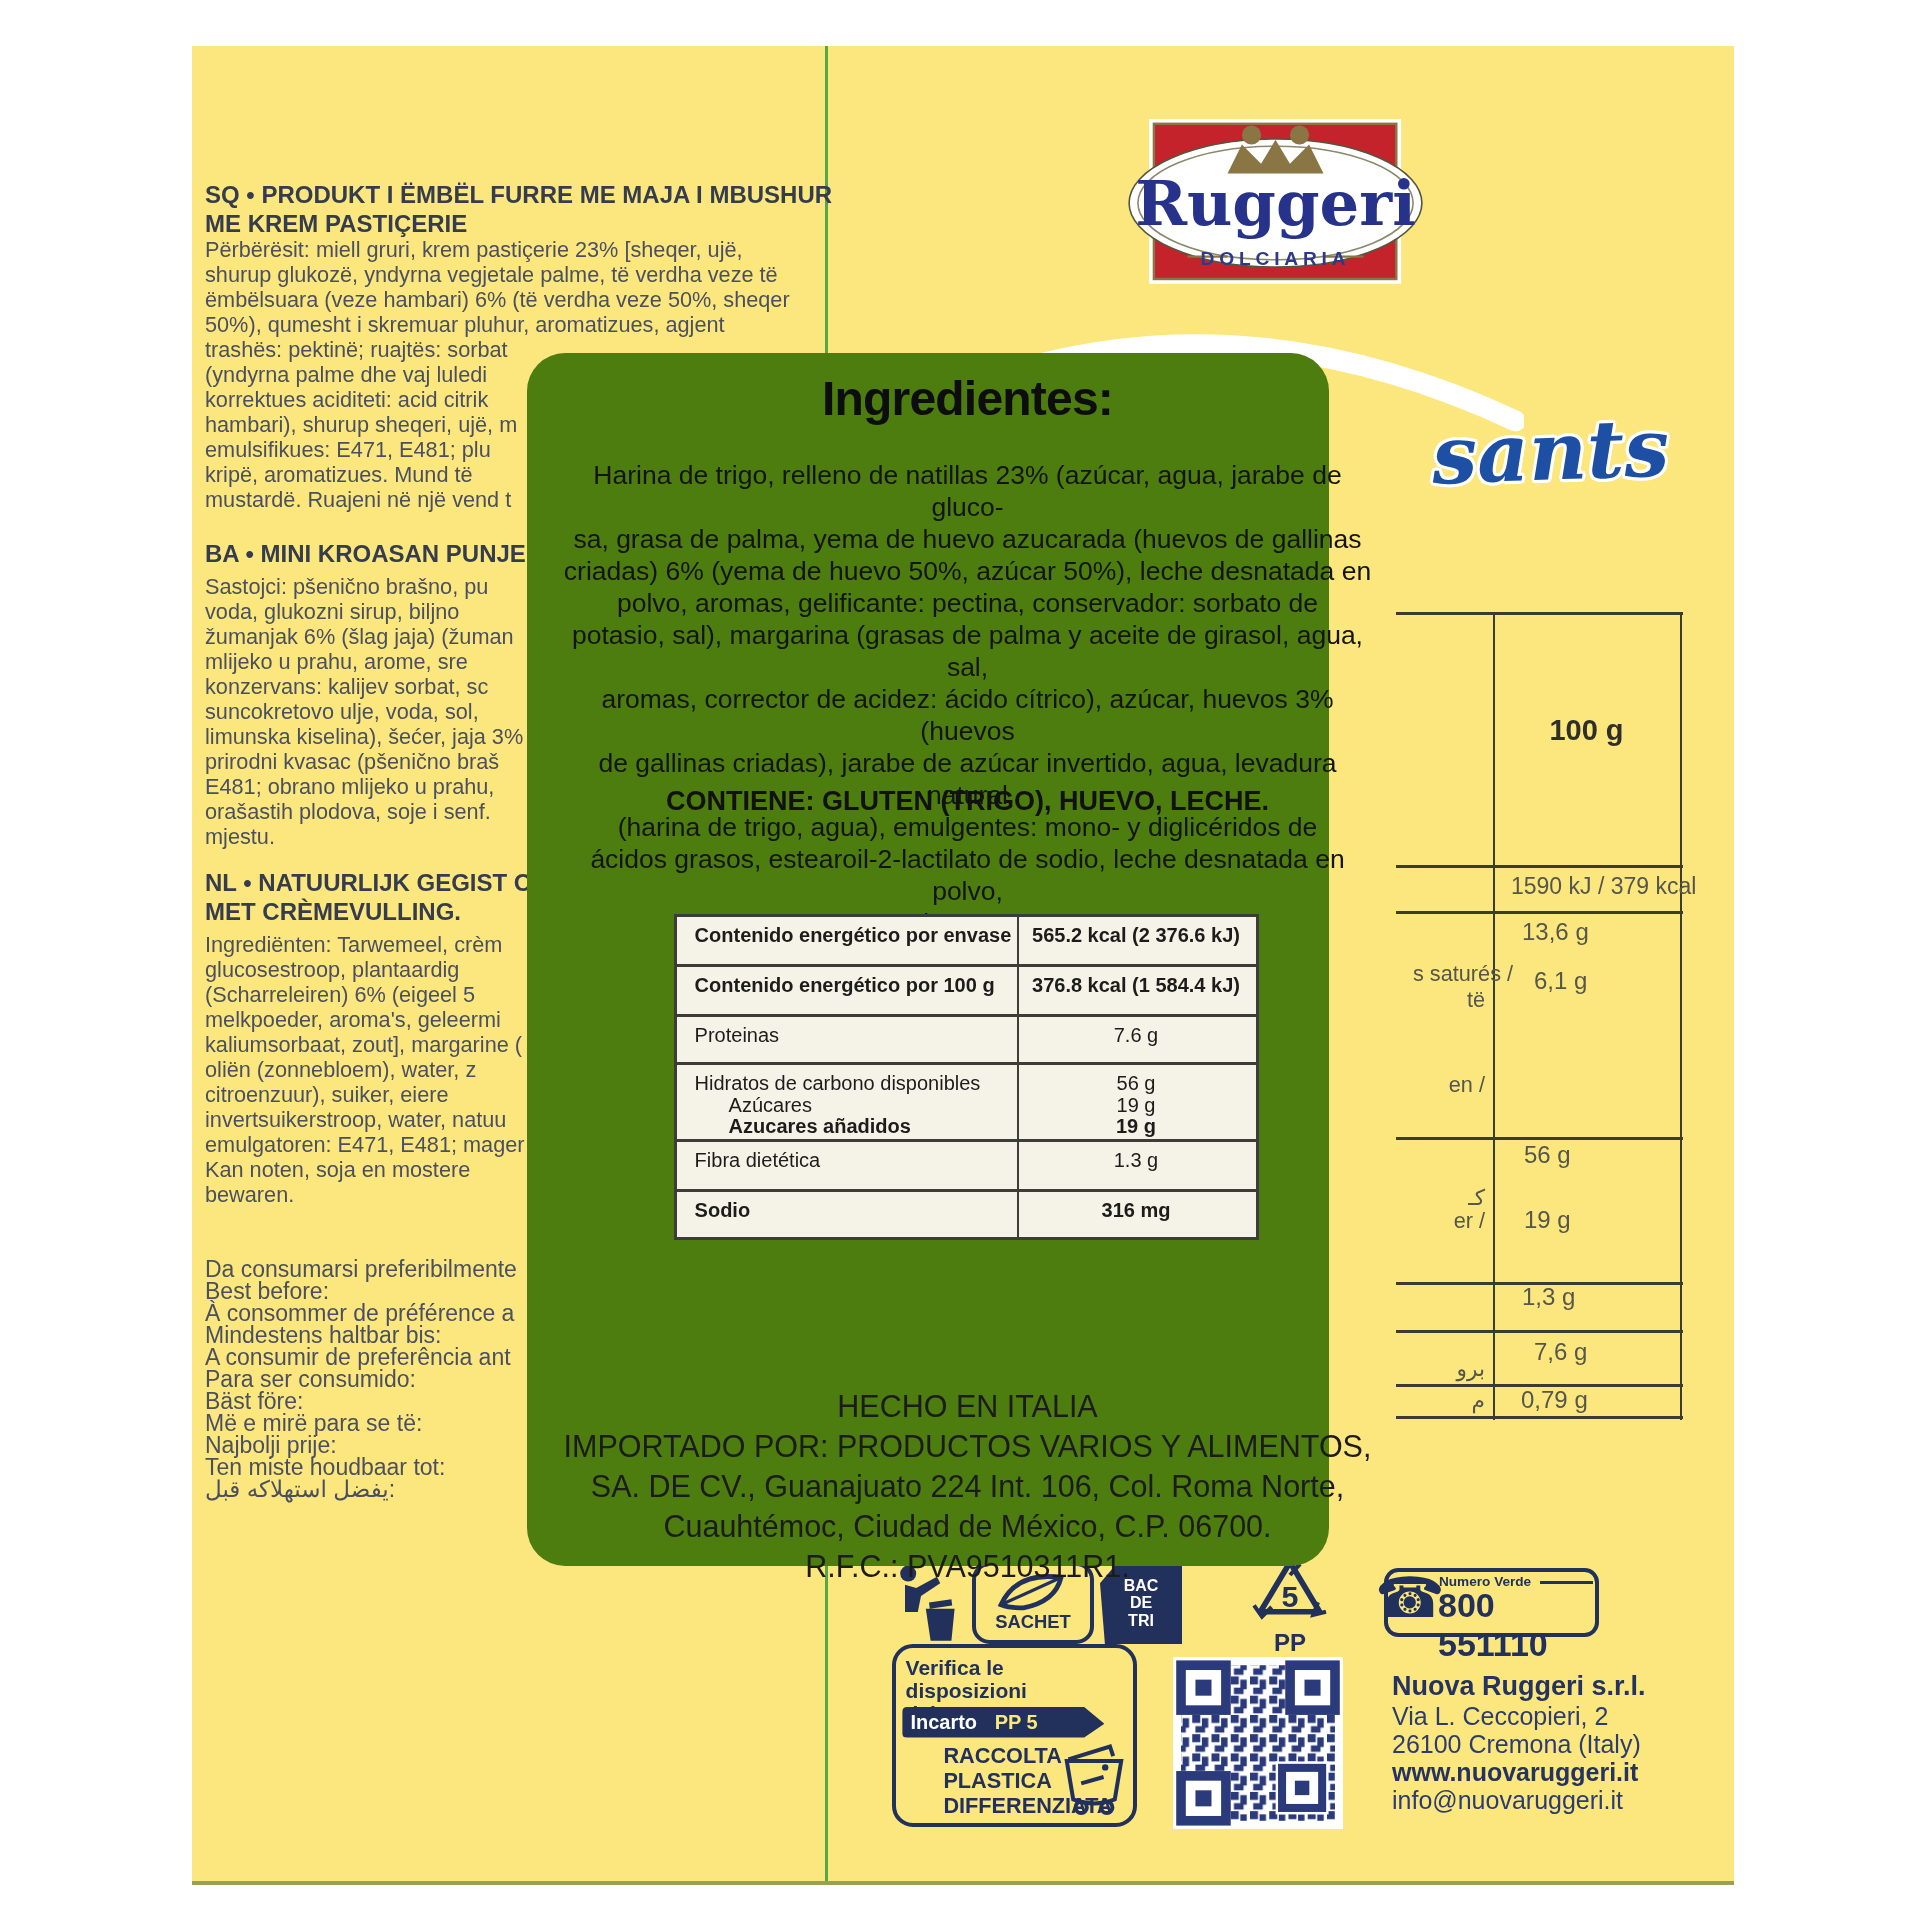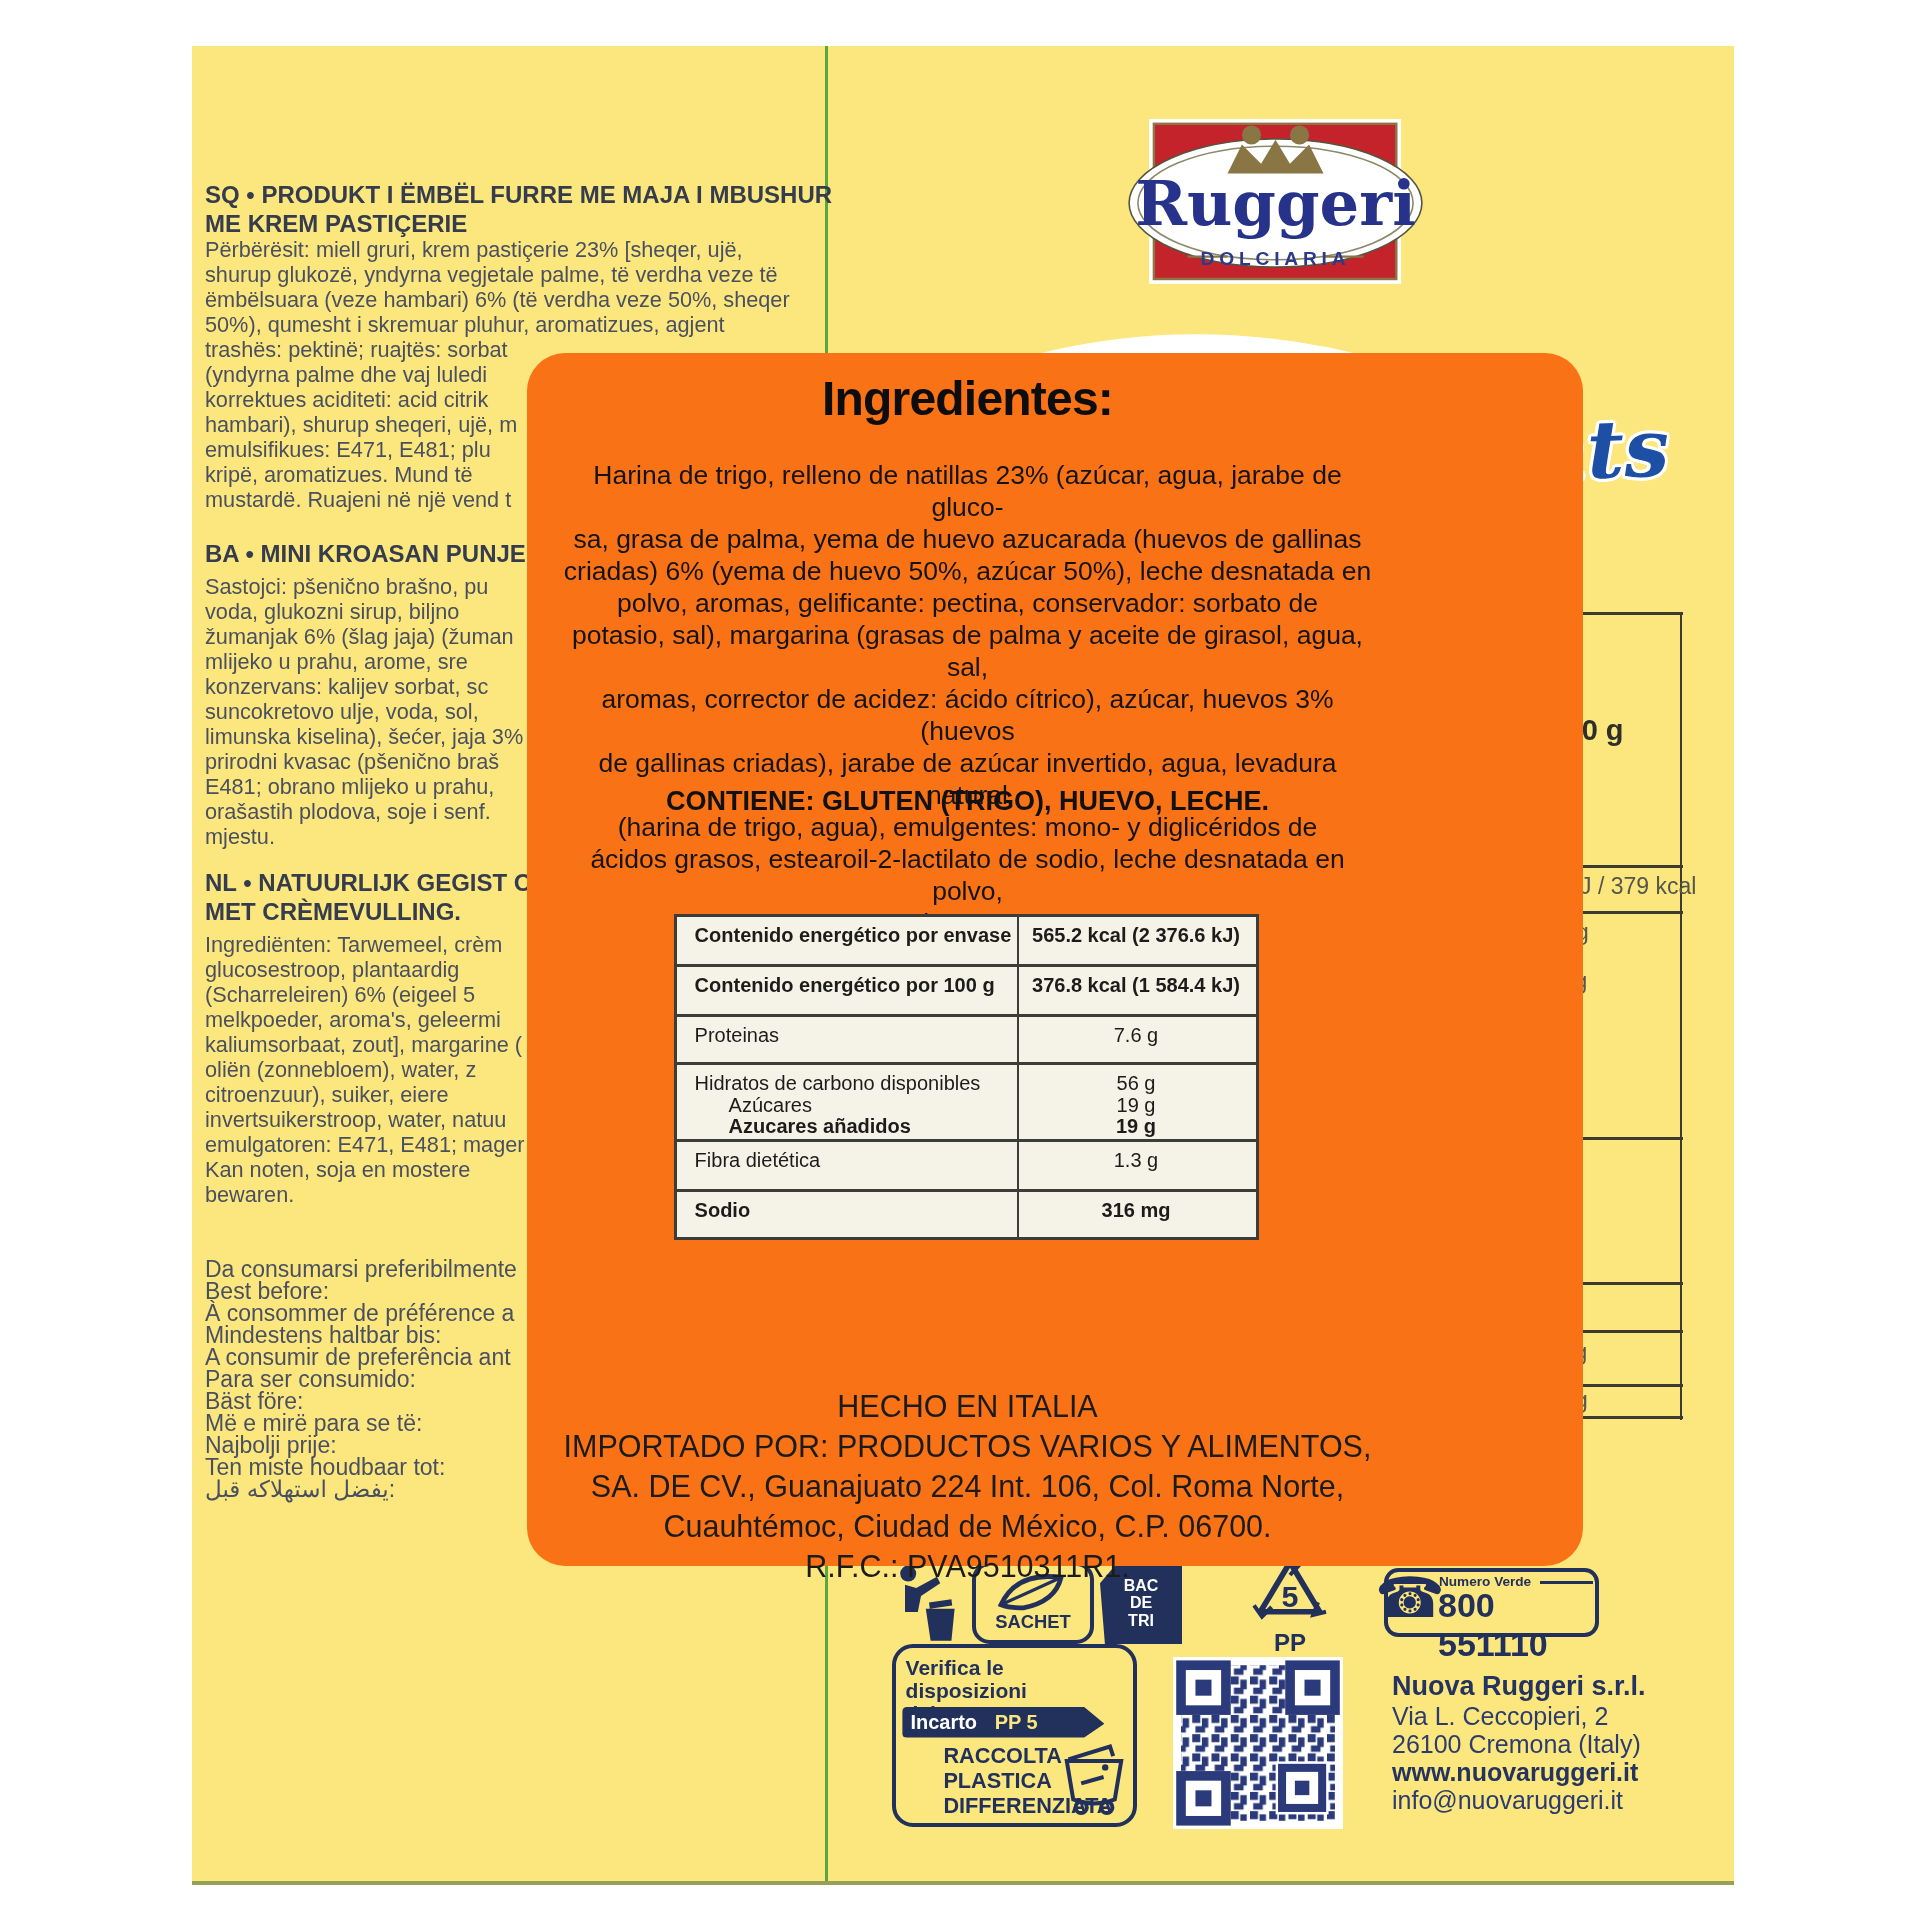--- a/index.html
+++ b/index.html
@@ -28,21 +28,21 @@
     text-shadow:-3.2px 0 0 #fff,3.2px 0 0 #fff,0 -3.2px 0 #fff,0 3.2px 0 #fff,-2.4px -2.4px 0 #fff,2.4px 2.4px 0 #fff,-2.4px 2.4px 0 #fff,2.4px -2.4px 0 #fff;}
   #swash{left:1027px;top:289px;width:497px;height:176px;z-index:2;}
 
   
   .rline{background:#3b3b2f;z-index:2;}
   .rtxt{color:#55564c;font-size:24px;z-index:2;white-space:nowrap;}
   .rfrag{color:#55564c;font-size:21.7px;z-index:2;text-align:right;width:72px;white-space:nowrap;}
   #r-header{color:#2e2e2a;font-weight:bold;font-size:29px;}
 
   
-  #card{left:527px;top:353px;width:1056px;height:1213px;background:#f97316;border-radius:38px;z-index:6;}
+  #card{left:527px;top:353px;width:802px;height:1213px;background:#4d7c0f;border-radius:38px;z-index:6;}
   #card-title{left:0;top:17.6px;width:881px;text-align:center;font-size:48px;font-weight:bold;
               letter-spacing:-0.8px;color:#0d0d0d;}
   #card-body{left:32px;top:106px;width:817px;text-align:center;font-size:26.5px;line-height:32px;
              color:#141414;white-space:pre-line;}
   .card-allergen{left:32px;width:817px;text-align:center;font-size:27px;font-weight:bold;color:#111;}
 
   
   #ntable{left:147px;top:561px;width:579px;background:#f5f2e8;border:3.2px solid #3c3c38;z-index:1;}
   .nrow{display:flex;border-bottom:3.2px solid #3c3c38;}
   .nrow:last-child{border-bottom:none;}

